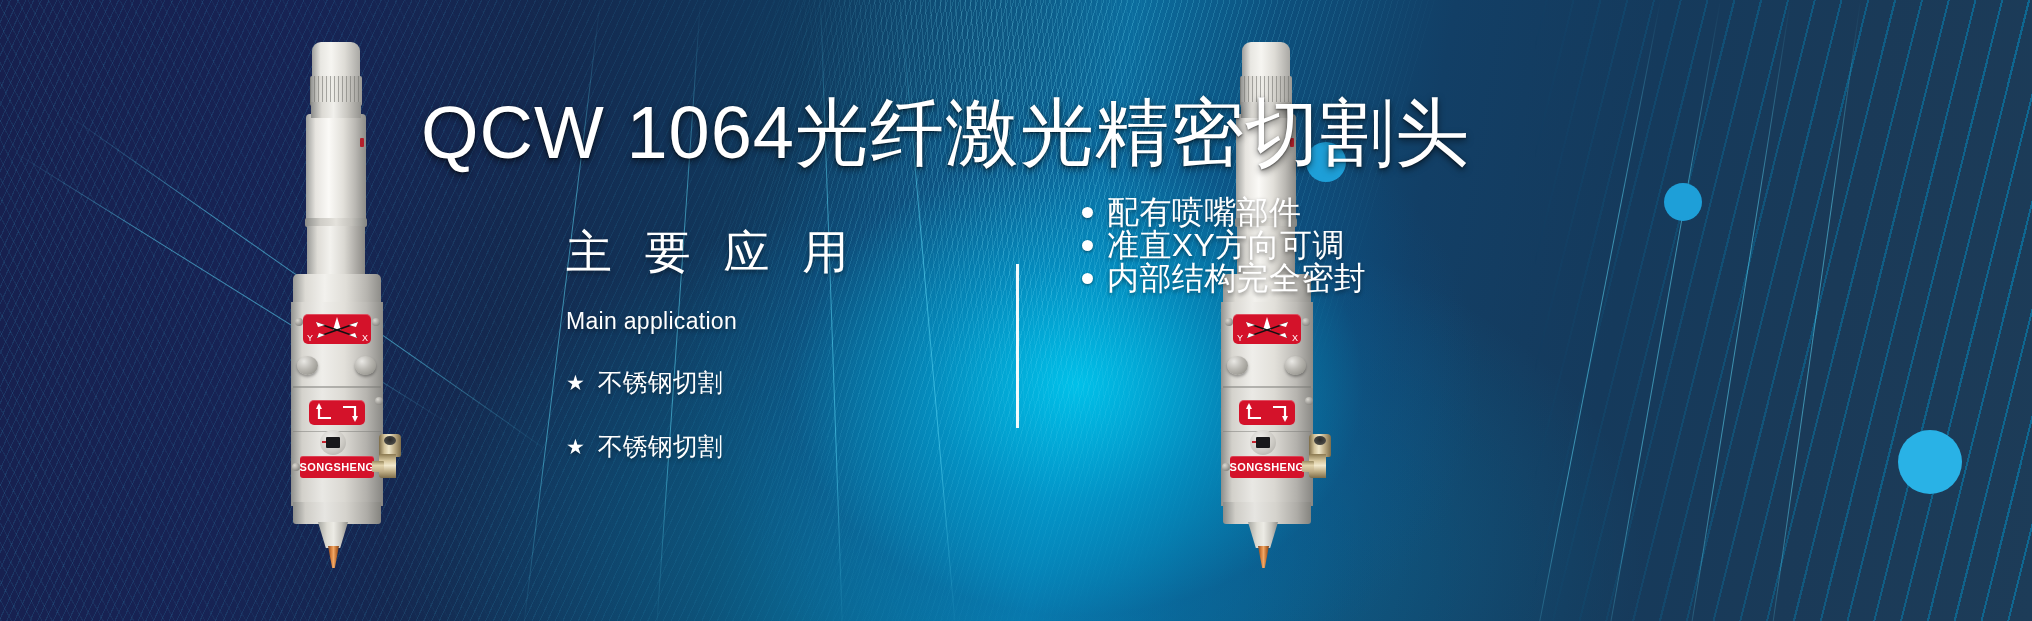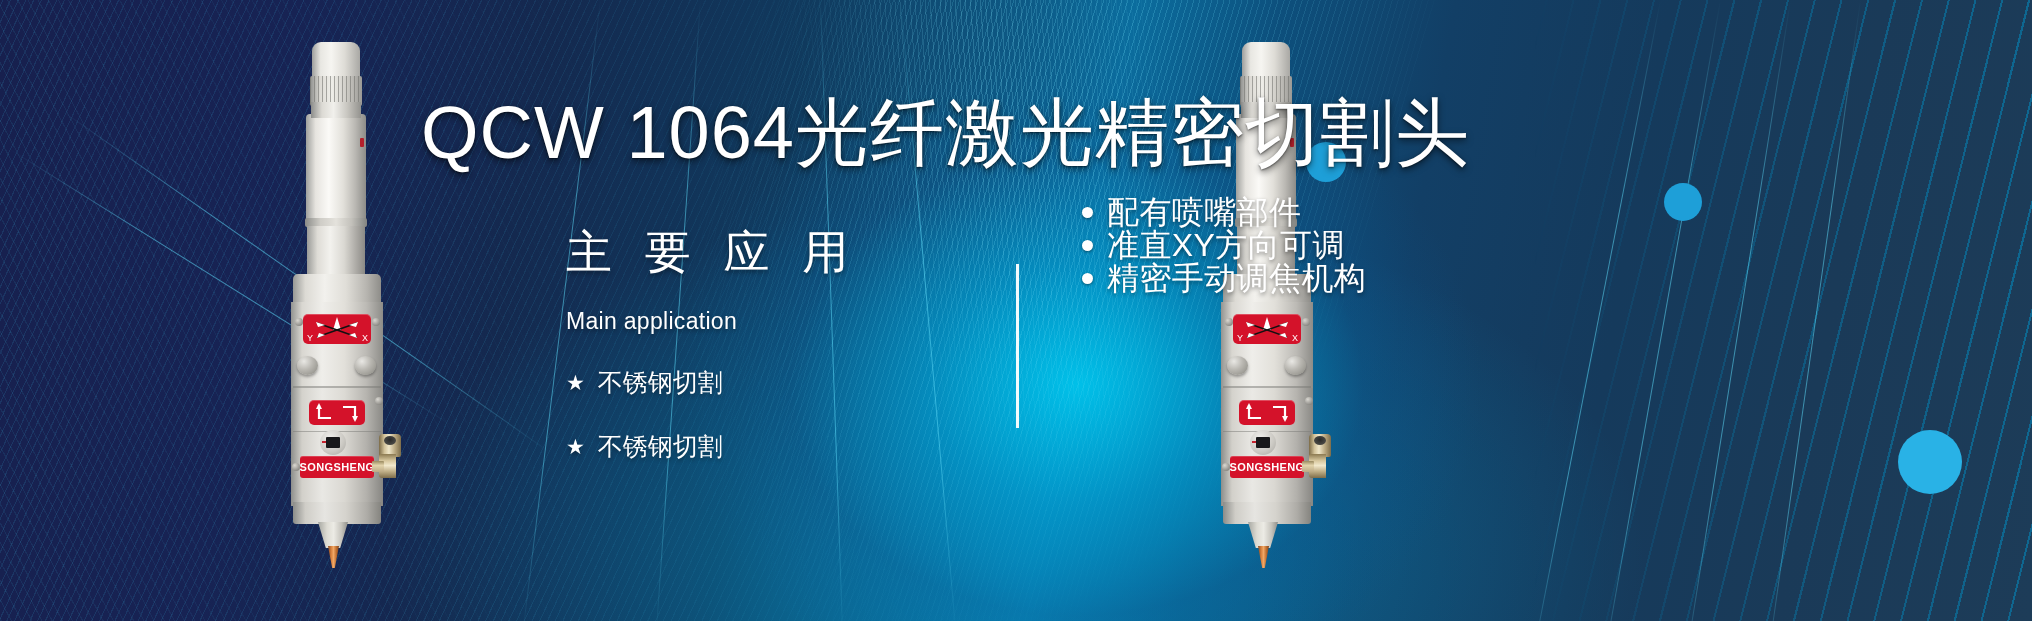--- a/index.html
+++ b/index.html
@@ -534,17 +534,17 @@
     <div class="feature">
       <span class="bullet"></span>
       <span>配有喷嘴部件</span>
     </div>
     <div class="feature">
       <span class="bullet"></span>
       <span>准直XY方向可调</span>
     </div>
     <div class="feature">
       <span class="bullet"></span>
-      <span>精密手动调焦机构</span>
+      <span>内部结构完全密封</span>
     </div>
   </div>
 
 </div>
 
 </body></html>

